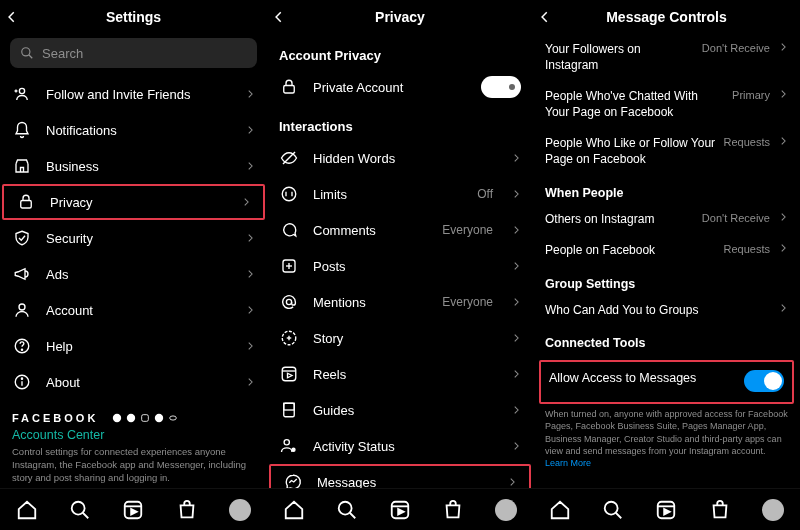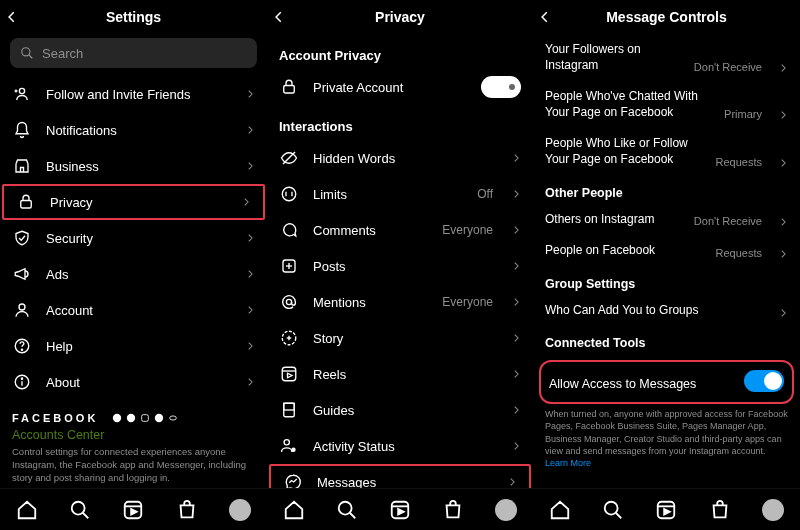--- a/index.html
+++ b/index.html
@@ -17,37 +17,37 @@
   .row { display:flex; align-items:center; height:36px; padding:0 12px; gap:14px; font-size:13px; color:#fff; }
   .row .icon { width:20px; height:20px; display:flex; align-items:center; justify-content:center; color:#fff; flex:none; }
   .row .label { flex:1; white-space:nowrap; overflow:hidden; text-overflow:ellipsis; }
   .row .value { color:#8e8e8e; font-size:12px; margin-right:4px; }
   .row .chev { color:#8e8e8e; flex:none; }
   .section-h { font-size:13px; font-weight:600; padding:14px 12px 6px 12px; color:#fff; }
   .section-h2 { font-size:12.5px; font-weight:600; padding:10px 12px 4px 12px; color:#fff; }
   .hl { border:2px solid #e23a4b; border-radius:2px; }
   .fb-brand { display:flex; align-items:center; gap:14px; padding:12px 12px 0 12px; font-size:11px; font-weight:700; letter-spacing:3px; color:#fff; }
   .fb-brand .brand-icons { letter-spacing:0; display:inline-flex; gap:4px; color:#fff; }
-  .accounts-center { color:#4d7c0f; font-size:12.5px; padding:4px 12px 2px 12px; }
+  .accounts-center { color:#14b8a6; font-size:12.5px; padding:4px 12px 2px 12px; }
   .fb-desc { color:#8e8e8e; font-size:9.5px; line-height:1.35; padding:2px 12px 8px 12px; }
   .logins-h { font-size:13px; font-weight:600; padding:4px 12px 0 12px; }
   .toggle { width:40px; height:22px; background:#333; border-radius:11px; position:relative; flex:none; }
   .toggle.on { background:#fff; }
   .toggle .knob { position:absolute; width:18px; height:18px; background:#fff; border-radius:50%; top:2px; left:2px; }
   .toggle.on .knob { left:20px; }
   .toggle.dot::after { content:""; position:absolute; width:6px; height:6px; background:#666; border-radius:50%; right:6px; top:8px; }
   .toggle-blue { width:40px; height:22px; background:#0095f6; border-radius:11px; position:relative; flex:none; }
   .toggle-blue .knob { position:absolute; width:18px; height:18px; background:#fff; border-radius:50%; top:2px; right:2px; }
-  .msg-row { display:flex; align-items:flex-end; padding:8px 12px; gap:16px; }
+  .msg-row { display:flex; align-items:flex-start; padding:8px 12px; gap:8px; }
   .msg-row .label-block { flex:1; font-size:12px; line-height:1.3; }
   .msg-row .value { color:#8e8e8e; font-size:11px; white-space:nowrap; }
   .msg-row .chev { color:#8e8e8e; flex:none; }
   .msg-desc { color:#8e8e8e; font-size:9px; line-height:1.35; padding:4px 12px 0 12px; }
   .msg-desc a { color:#0095f6; text-decoration:none; }
-  .access-block { margin:6px 6px 0 6px; padding:4px 2px 6px 2px;border-radius:12px; }
+  .access-block { margin:6px 6px 0 6px; padding:4px 2px 6px 2px; }
   .nav { position:absolute; bottom:0; left:0; right:0; height:42px; display:flex; align-items:center; justify-content:space-around; background:#000; border-top:1px solid #111; }
   .nav .nicon { color:#fff; width:22px; height:22px; display:flex; align-items:center; justify-content:center; }
   .avatar { width:22px; height:22px; border-radius:50%; background:#bbb; }
   svg { display:block; }
 </style>
 </head>
 <body>
 
 <div class="wrap">
 
@@ -490,21 +490,21 @@
     <div class="msg-row">
       <div class="label-block">People Who Like or Follow Your Page on Facebook</div>
       <div class="value">Requests</div>
       <span class="chev">
           <svg width="10" height="10" viewBox="0 0 24 24" fill="none" stroke="currentColor" stroke-width="2.5">
             <polyline points="9 4 17 12 9 20"></polyline>
           </svg>
         </span>
     </div>
 
-    <div class="section-h2">Other People</div>
+    <div class="section-h2">When People</div>
     <div class="msg-row">
       <div class="label-block">Others on Instagram</div>
       <div class="value">Don't Receive</div>
       <span class="chev">
           <svg width="10" height="10" viewBox="0 0 24 24" fill="none" stroke="currentColor" stroke-width="2.5">
             <polyline points="9 4 17 12 9 20"></polyline>
           </svg>
         </span>
     </div>
     <div class="msg-row">

